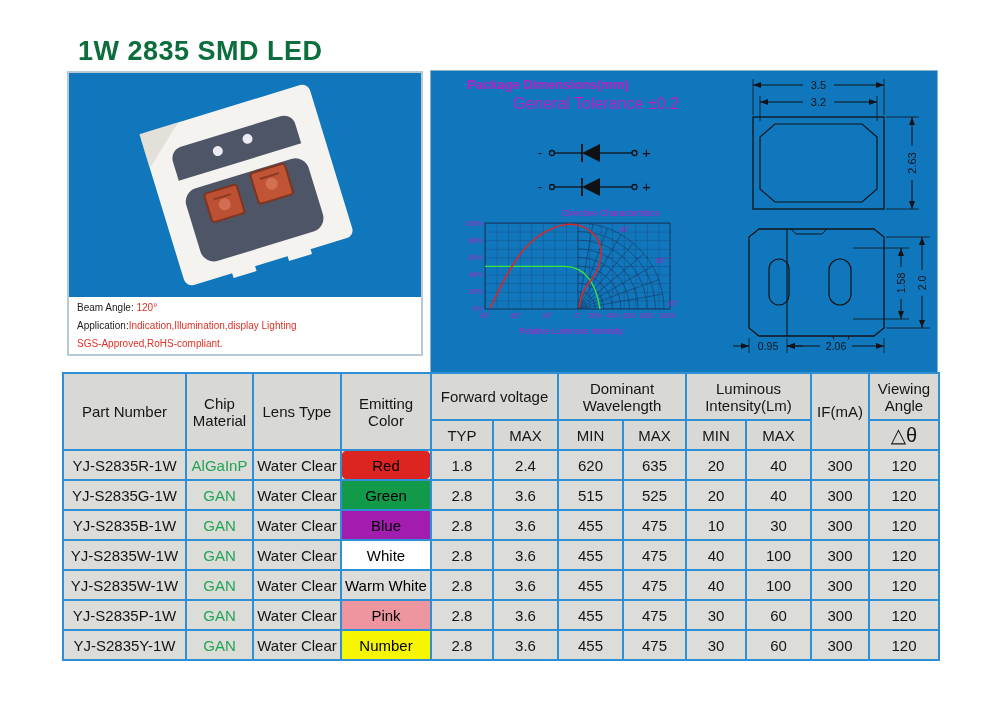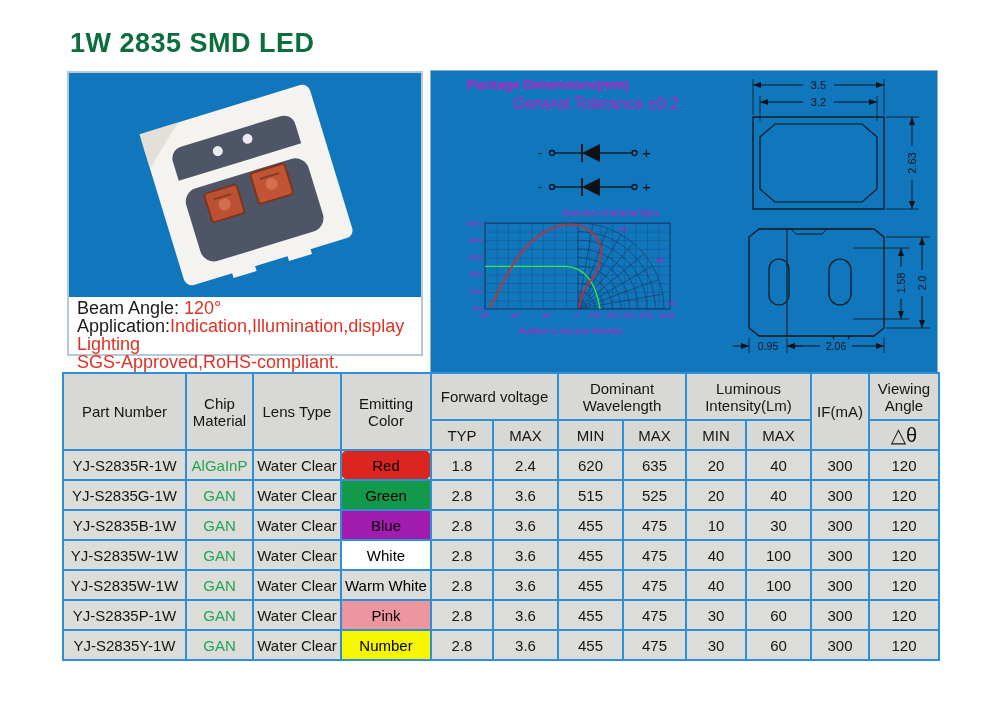--- a/index.html
+++ b/index.html
@@ -1,24 +1,24 @@
 <!DOCTYPE html>
 <html><head>
 <meta charset="utf-8">
 <style>
   html,body{margin:0;padding:0;background:#ffffff;}
   .page{position:relative;width:1000px;height:704px;background:#ffffff;overflow:hidden;
         font-family:"Liberation Sans", sans-serif;color:#151515;}
-  .page-title{position:absolute;left:70px;top:28px;margin:0;font-size:27px;font-weight:700;
+  .page-title{position:absolute;left:70px;top:28px;margin:8px;font-size:27px;font-weight:700;
         color:#0b6e3c;letter-spacing:.5px;}
   
   .photo-panel{position:absolute;left:67px;top:71px;width:356px;height:285px;
         border:2px solid #b7c9d6;background:#ffffff;box-sizing:border-box;}
   .photo-area{position:relative;width:100%;height:224px;background:#1177bd;overflow:hidden;}
-  .caption{padding:2px 8px 0 8px;font-size:18px;line-height:18px;}
+  .caption{padding:2px 8px 0 8px;font-size:10px;line-height:18px;}
   .cap-black{color:#1a1a1a;}
   .cap-red{color:#de3226;}
   
   .diagram-panel{position:absolute;left:430px;top:70px;width:508px;height:316px;
         background:#1177bd;border:1px solid #8fb3c8;box-sizing:border-box;overflow:hidden;}
   .diag-title{position:absolute;left:36px;top:6px;font-size:13px;font-weight:700;color:#bb1ec4;}
   .diag-subtitle{position:absolute;left:82px;top:24px;font-size:16px;color:#bb1ec4;}
   .polarity-svg{position:absolute;left:105px;top:66px;}
   .radiation-svg{position:absolute;left:22px;top:134px;}
   .topview-svg{position:absolute;left:308px;top:2px;}

